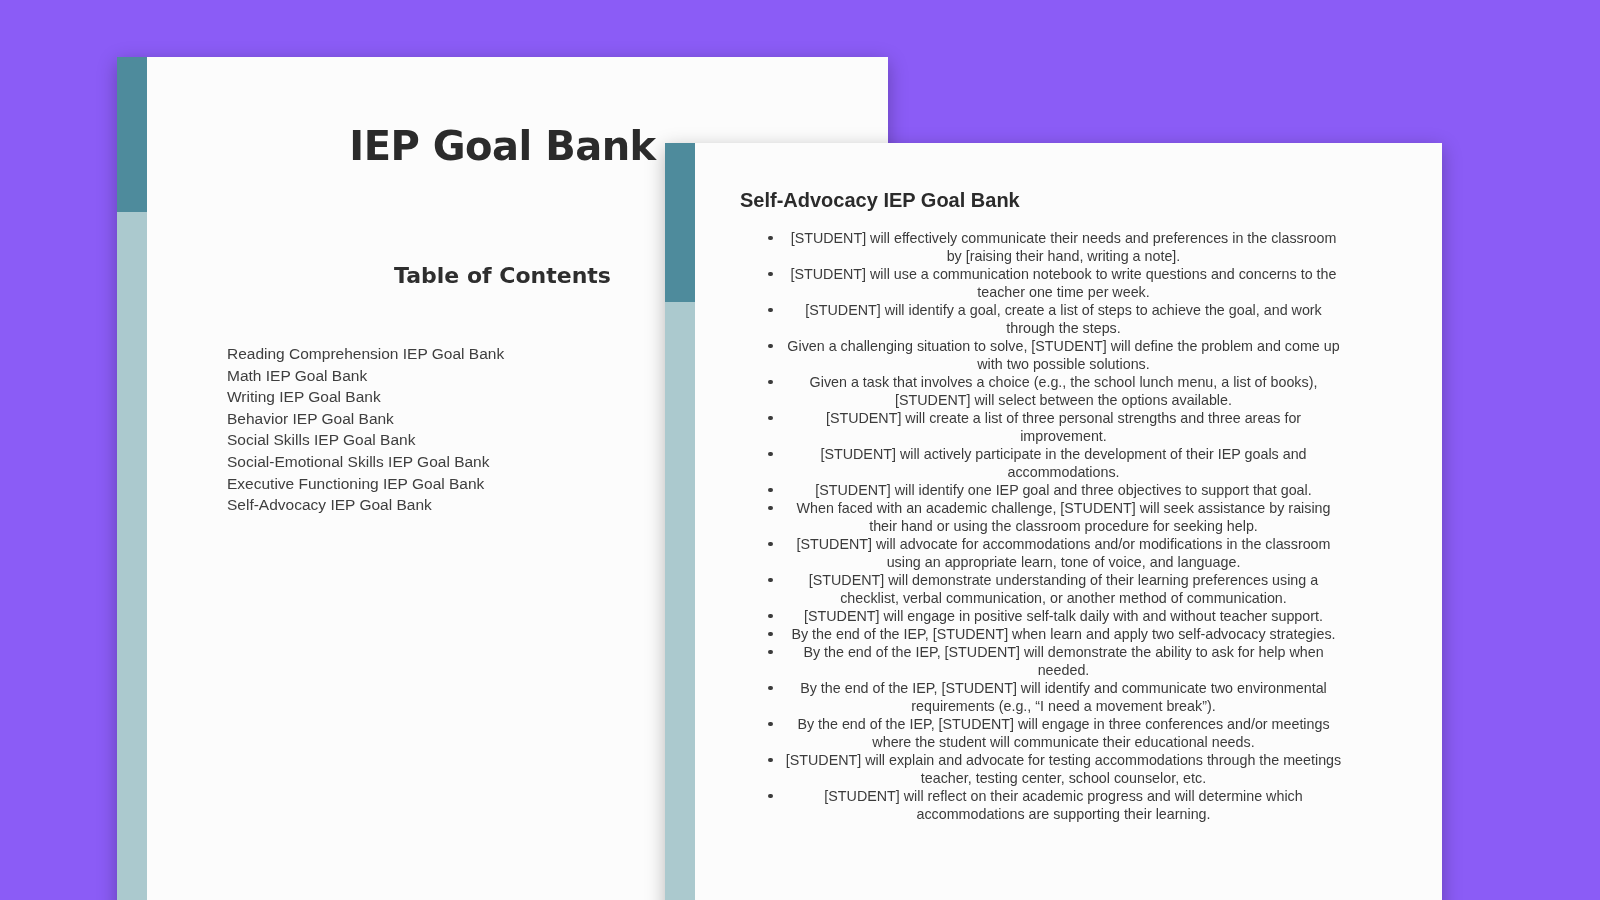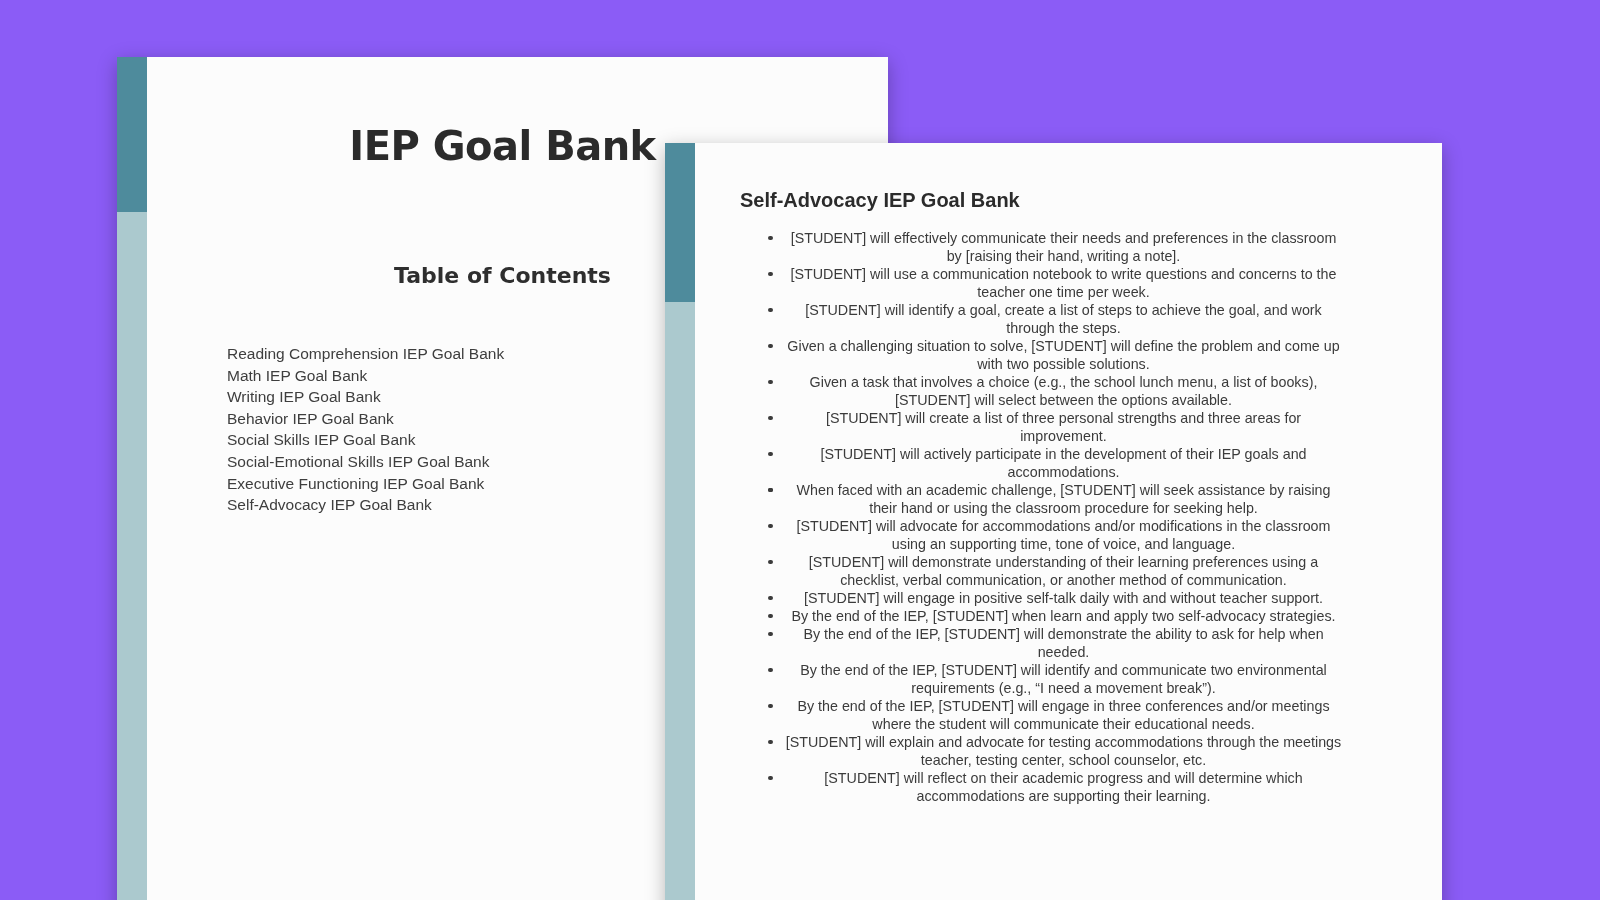--- a/index.html
+++ b/index.html
@@ -151,30 +151,31 @@
           <span>[STUDENT] will create a list of three personal strengths and three areas for improvement.</span>
         </li>
 
         <li>
           <span class="bullet-dot"></span>
           <span>[STUDENT] will actively participate in the development of their IEP goals and accommodations.</span>
         </li>
 
         <li>
           <span class="bullet-dot"></span>
+          <span>[STUDENT] will identify one IEP goal and three objectives to support that goal.</span>
         </li>
 
         <li>
           <span class="bullet-dot"></span>
           <span>When faced with an academic challenge, [STUDENT] will seek assistance by raising their hand or using the classroom procedure for seeking help.</span>
         </li>
 
         <li>
           <span class="bullet-dot"></span>
-          <span>[STUDENT] will advocate for accommodations and/or modifications in the classroom using an supporting time, tone of voice, and language.</span>
+          <span>[STUDENT] will advocate for accommodations and/or modifications in the classroom using an appropriate learn, tone of voice, and language.</span>
         </li>
 
         <li>
           <span class="bullet-dot"></span>
           <span>[STUDENT] will demonstrate understanding of their learning preferences using a checklist, verbal communication, or another method of communication.</span>
         </li>
 
         <li>
           <span class="bullet-dot"></span>
           <span>[STUDENT] will engage in positive self-talk daily with and without teacher support.</span>

